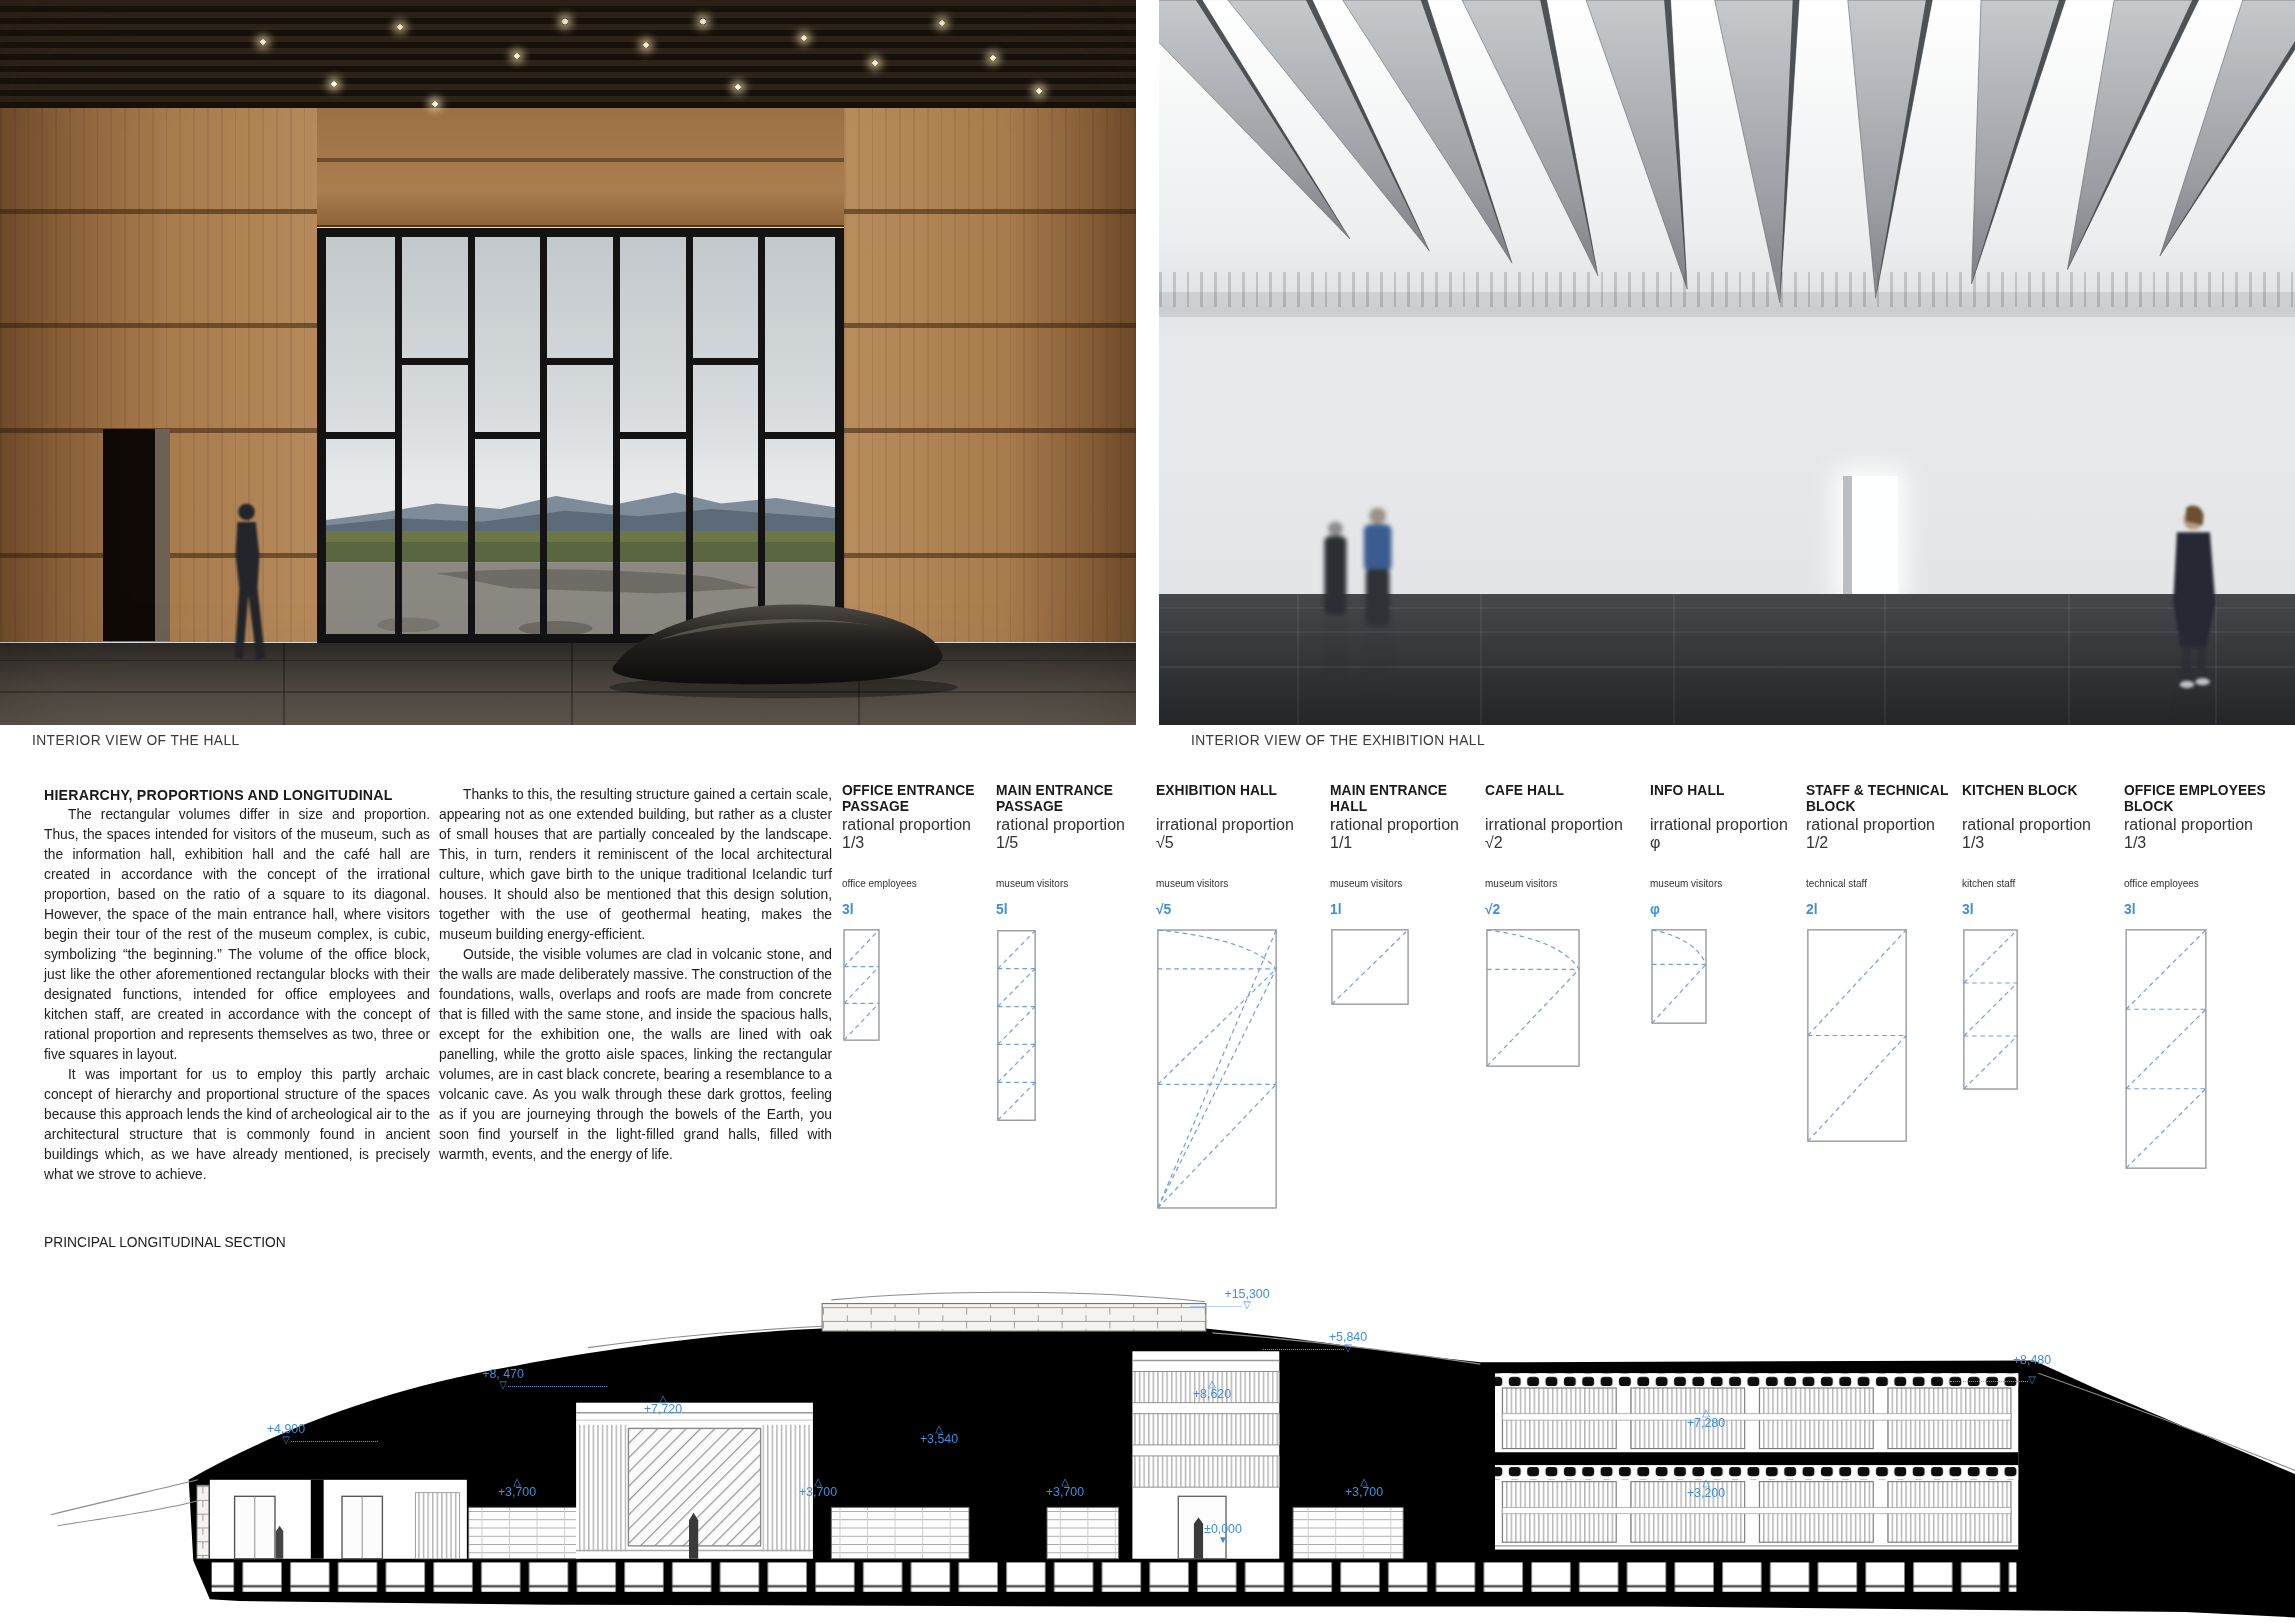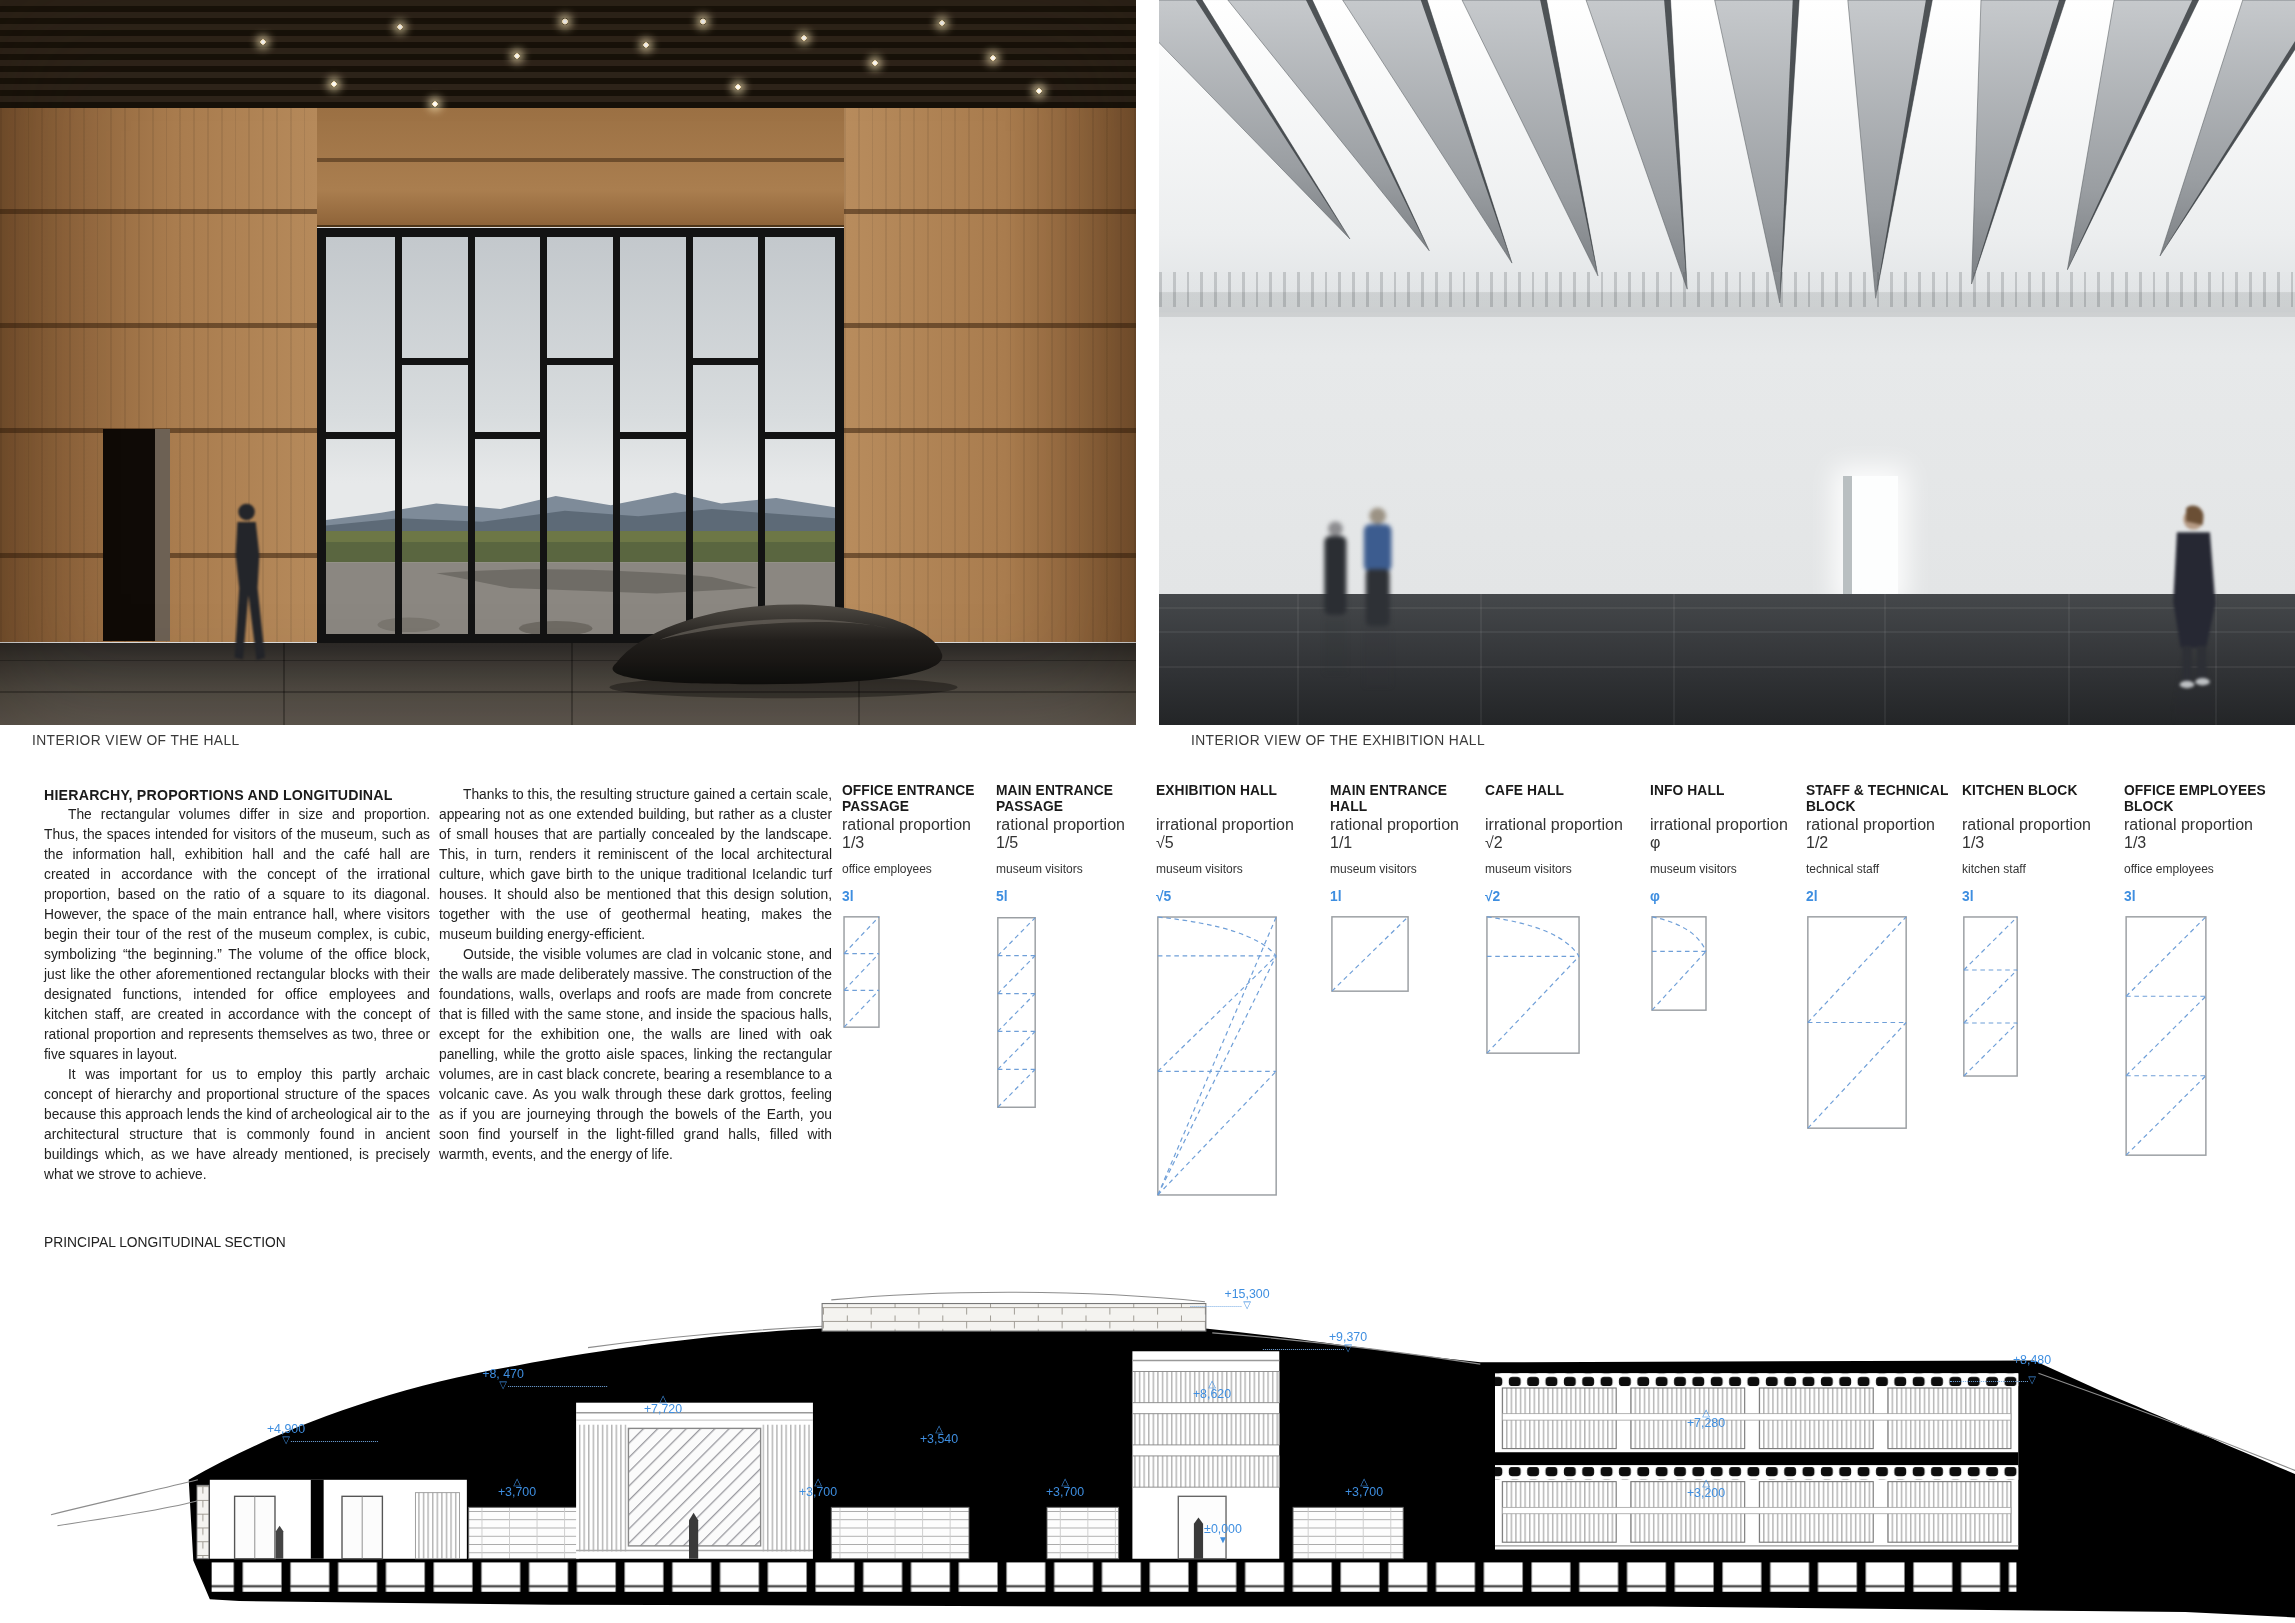--- a/index.html
+++ b/index.html
@@ -67,21 +67,21 @@
   .textcol { position:absolute; top:785px; }
   #col1 { left:44px;  width:386px; }
   #col2 { left:439px; width:393px; }
   .article-heading { font-size:14.2px; font-weight:bold; line-height:20px; letter-spacing:0.2px; }
   .textcol p { font-size:13.8px; line-height:20px; text-align:justify; text-indent:24px; color:#222; }
 
   
   .pcol { position:absolute; top:783px; width:149px; }
   .pcol .ptitle { font-size:13.8px; font-weight:bold; line-height:15.6px; height:33px; letter-spacing:0.1px; }
   .pcol .pprop  { font-size:16px; color:#333; }
-  .pcol .paud   { font-size:12px; color:#333; margin-top:10px; }
+  .pcol .paud   { font-size:10px; color:#333; margin-top:26px; }
   .pcol .pratio { font-size:13.8px; font-weight:bold; margin-top:13px; color:#3e8ee0; }
   .pcol .pdiag  { margin-top:11px; }
 
   
   #section-title { position:absolute; left:44px; top:1233px; font-size:13.8px; line-height:19px; color:#222; }
   #section-svg { position:absolute; left:0; top:1276px; }
 
   
   #marker-layer { position:absolute; left:0; top:0; width:2296px; height:1624px; pointer-events:none; }
   .marker { position:absolute; transform:translateX(-50%); display:flex; flex-direction:column;
@@ -562,21 +562,21 @@
     <div class="marker up" style="left: 1364px; top: 1478px;">
       <span class="mtri">△</span>
       <span class="mlbl">+3,700</span>
     </div>
     <div class="marker down" style="left: 1247px; top: 1288px;">
       <span class="mlbl">+15,300</span>
       <span class="mtri">▽</span>
       <span class="leader left" style="width: 51px;"></span>
     </div>
     <div class="marker down" style="left: 1348px; top: 1331px;">
-      <span class="mlbl">+9,370</span>
+      <span class="mlbl">+5,840</span>
       <span class="mtri">▽</span>
       <span class="leader left" style="width: 81px;"></span>
     </div>
     <div class="marker up" style="left: 1212px; top: 1380px;">
       <span class="mtri">△</span>
       <span class="mlbl">+8,620</span>
     </div>
     <div class="marker up" style="left: 1706px; top: 1409px;">
       <span class="mtri">△</span>
       <span class="mlbl">+7,280</span>

